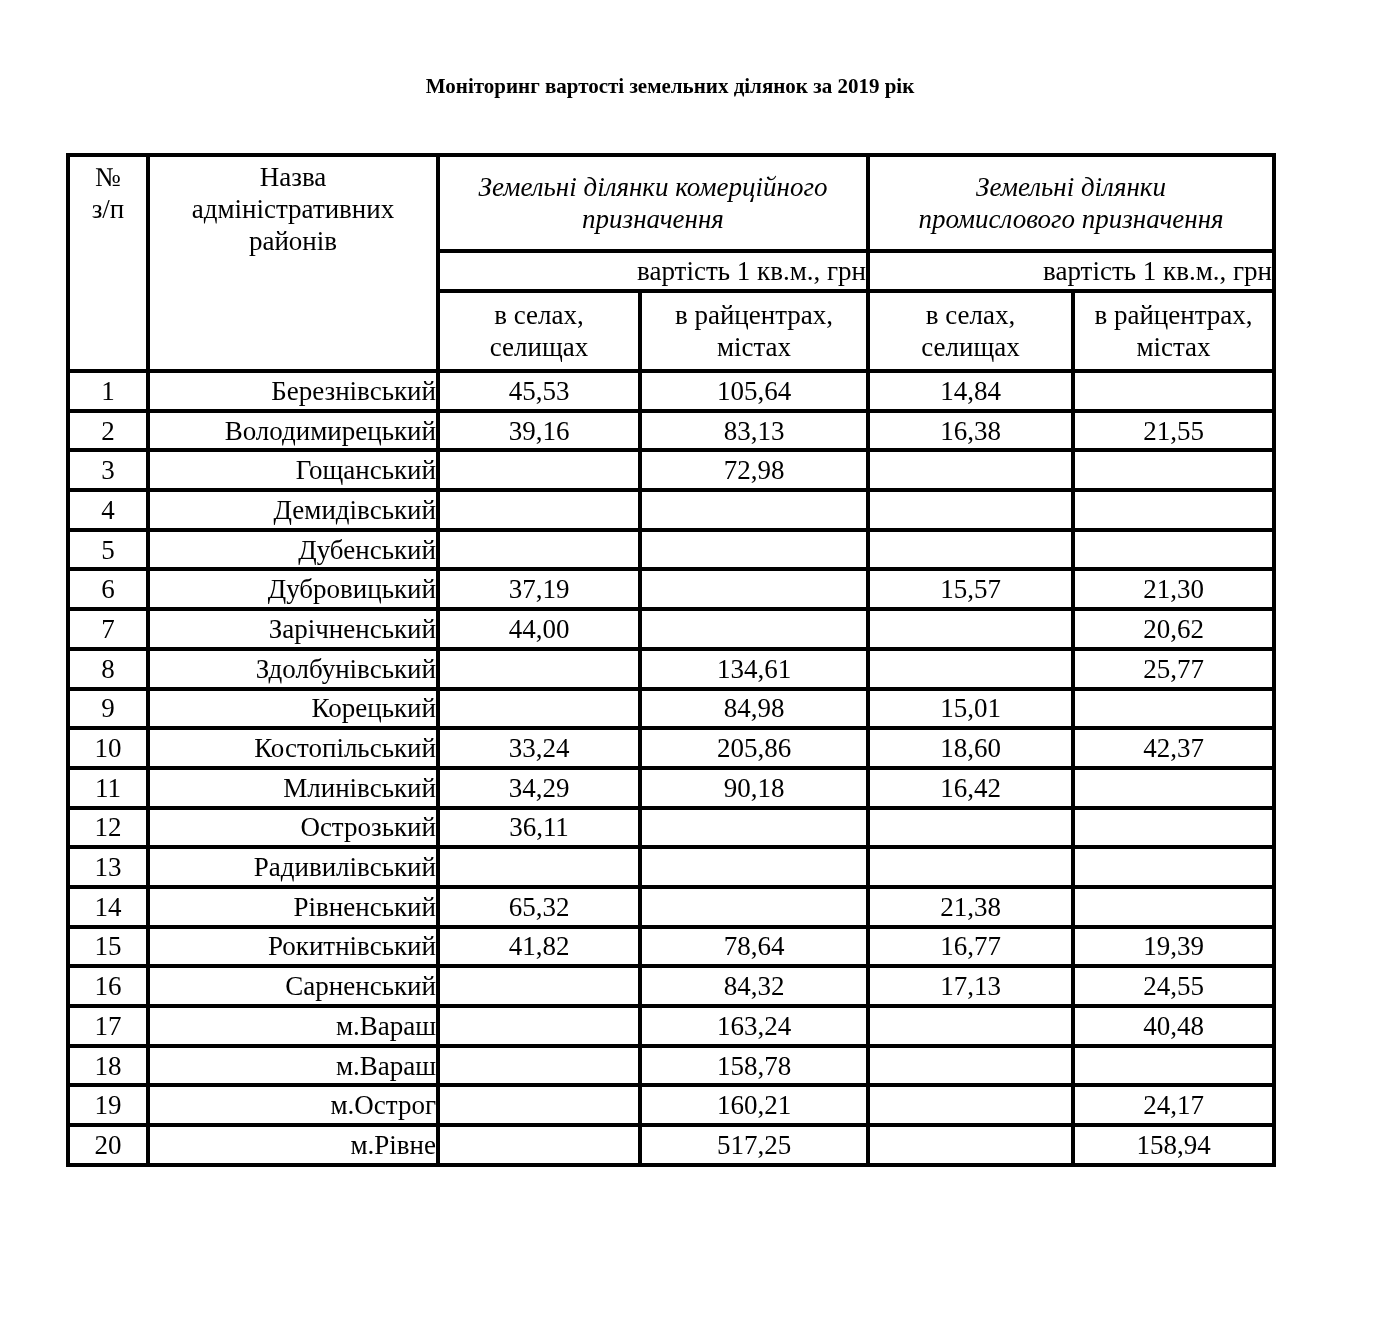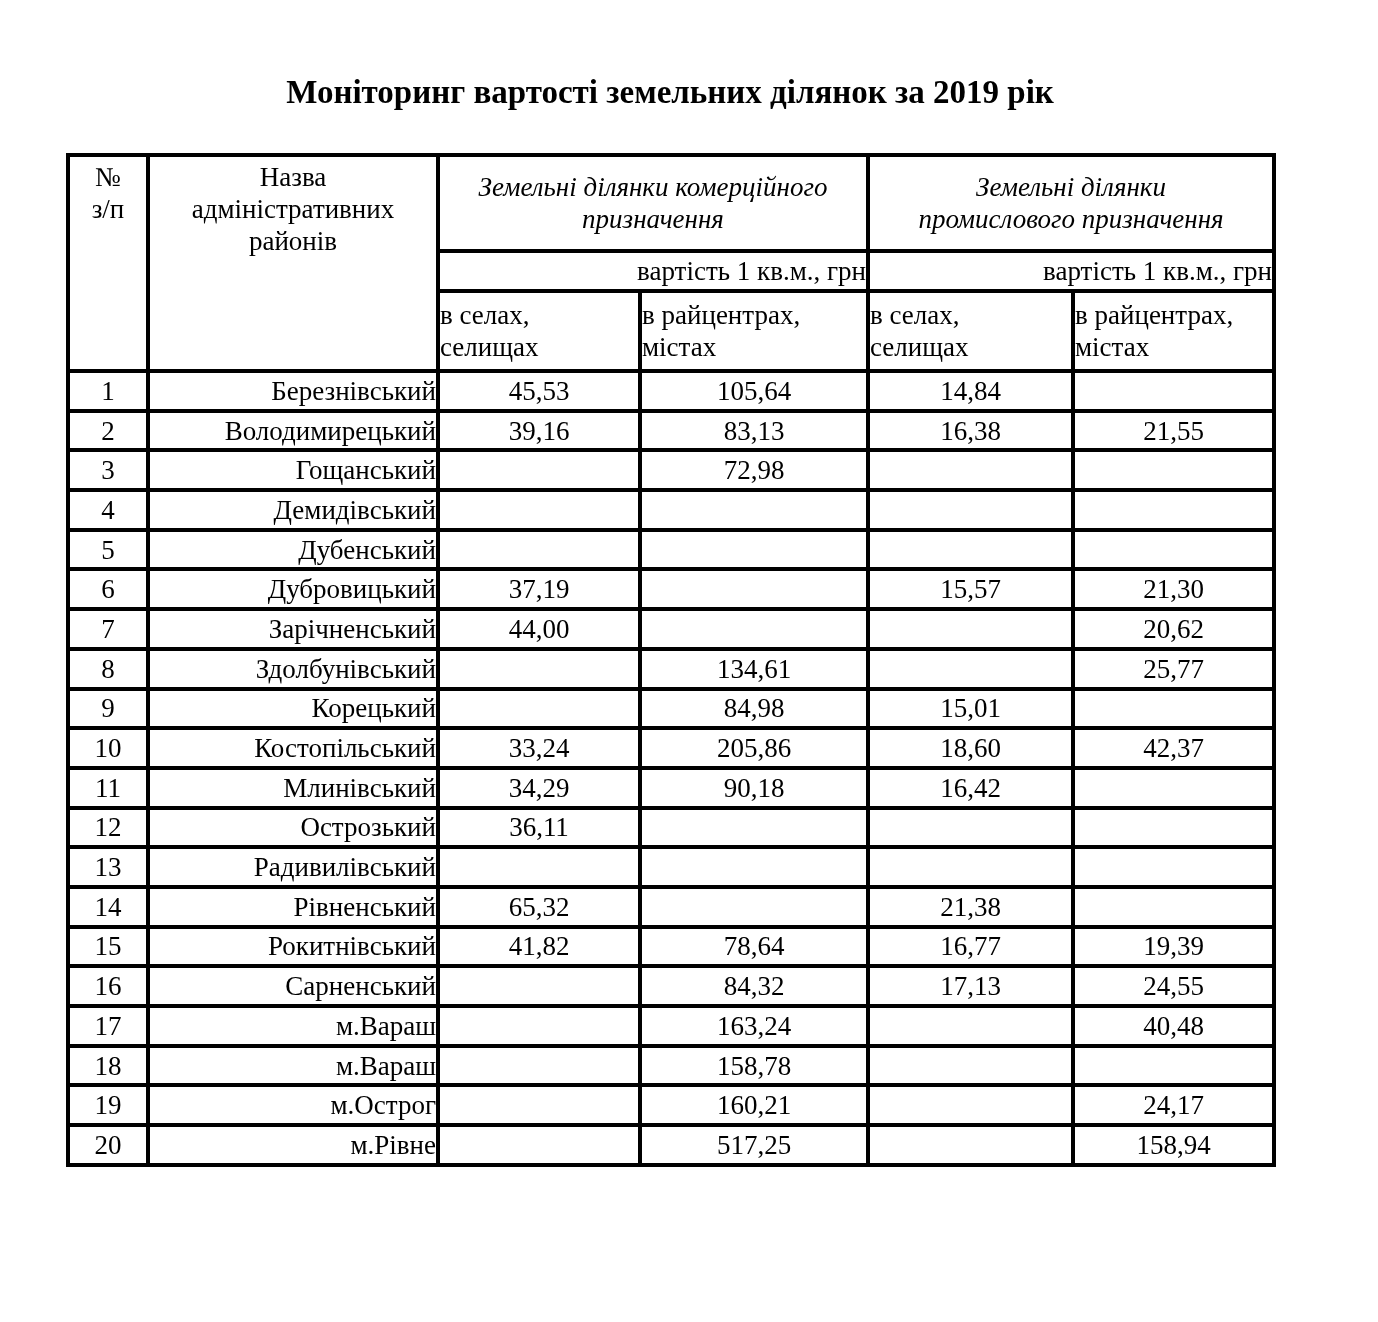--- a/index.html
+++ b/index.html
@@ -1,24 +1,24 @@
 <!DOCTYPE html>
 <html><head>
 <meta charset="utf-8">
 <style>
   html, body { margin: 0; padding: 0; background: #ffffff; }
   body { width: 1378px; height: 1322px; position: relative; font-family: "Liberation Serif", "DejaVu Serif", serif; color: #000; }
-  .title { position: absolute; top: 74px; left: 0; width: 1340px; text-align: center; font-weight: bold; font-size: 33px; }
+  .title { position: absolute; top: 74px; left: 0; width: 1340px; text-align: center; font-weight: bold; font-size: 21px; }
   table.main { position: absolute; left: 66px; top: 153px; border-collapse: collapse; table-layout: fixed; }
   table.main td { border: 4px solid #000; padding: 0; font-size: 27px; line-height: 32px; }
   .hdr { text-align: center; vertical-align: top; }
   .h1 { height: 92px; }
   .h1 .inner { padding-top: 14px; font-style: italic; }
   .h2 { height: 36px; text-align: right; vertical-align: middle; }
-  .h3 { height: 76px; text-align: left; vertical-align: middle; }
+  .h3 { height: 76px; text-align: center; vertical-align: middle; }
   .hdr-top { padding-top: 4px !important; }
   tr.data td { height: 35.7px; vertical-align: middle; line-height: 30px; }
   td.num { text-align: center; }
   td.name { text-align: right; padding-left: 2px !important; }
   td.val { text-align: center; }
 </style>
 </head>
 <body>
 
 <div class="title">Моніторинг вартості земельних ділянок за 2019 рік</div>

